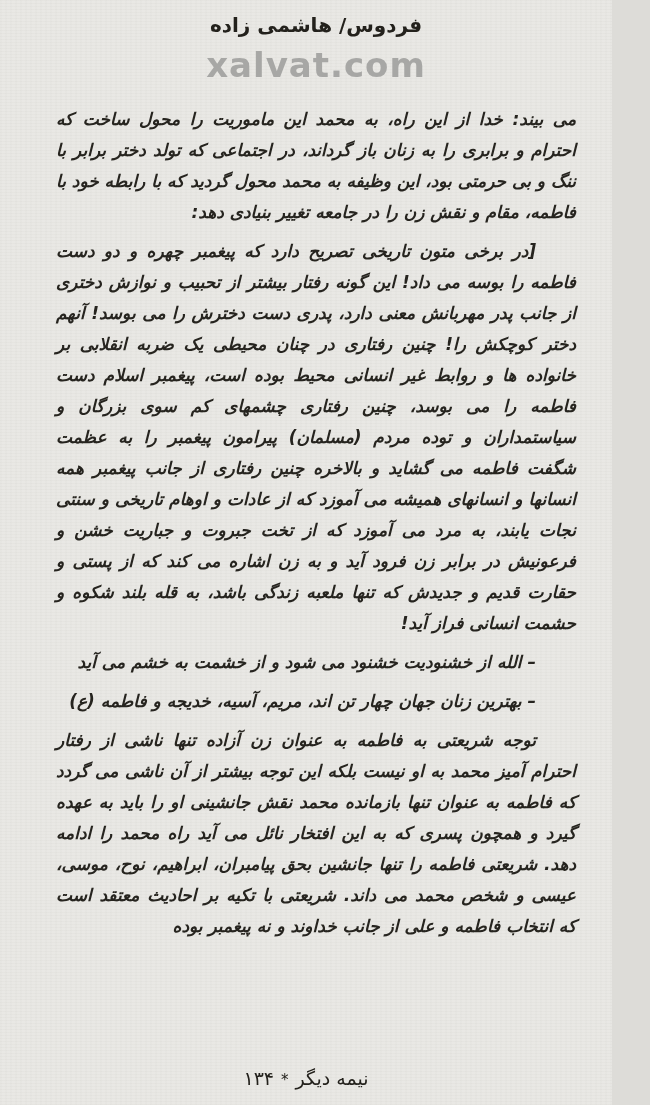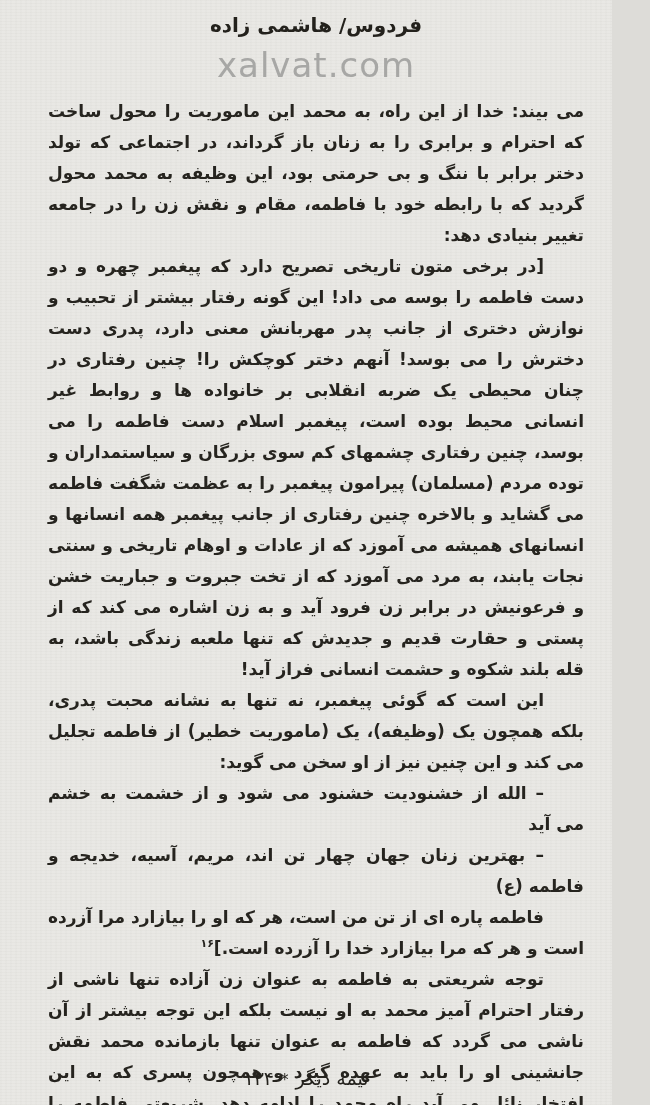--- a/index.html
+++ b/index.html
@@ -26,35 +26,35 @@
     direction:rtl;
     font-size:20px;
     font-weight:bold;
     letter-spacing:0.2px;
     color:#23211c;
   }
   .watermark{
     margin-top:8px;
     text-align:center;
     font-size:34px;
-    font-weight:normal;
+    font-weight:bold;
     letter-spacing:1px;
     color:#a7a7a5;
     direction:ltr;
   }
   .body-text{
     direction:rtl;
     text-align:justify;
     padding:11px 28px 0 28px;
     font-size:17px;
     line-height:31px;
     font-weight:bold;
     color:#26241f;
   }
-  .body-text p{margin:0;}
+  .body-text p{margin:8px;font-style:italic;}
   .indent{text-indent:40px;}
   sup.footnote{
     font-size:11px;
     line-height:0;
     vertical-align:super;
     font-weight:bold;
   }
   .page-footer{
     position:absolute;
     left:0;right:0;
@@ -76,24 +76,22 @@
     <span>فردوس/ هاشمی زاده</span>
   </div>
 
   <div class="watermark">
     <span>xalvat.com</span>
   </div>
 
   <div class="body-text">
     <p>می بیند: خدا از این راه، به محمد این ماموریت را محول ساخت که احترام و برابری را به زنان باز گرداند، در اجتماعی که تولد دختر برابر با ننگ و بی حرمتی بود، این وظیفه به محمد محول گردید که با رابطه خود با فاطمه، مقام و نقش زن را در جامعه تغییر بنیادی دهد:</p>
     <p class="indent">[در برخی متون تاریخی تصریح دارد که پیغمبر چهره و دو دست فاطمه را بوسه می داد! این گونه رفتار بیشتر از تحبیب و نوازش دختری از جانب پدر مهربانش معنی دارد، پدری دست دخترش را می بوسد! آنهم دختر کوچکش را! چنین رفتاری در چنان محیطی یک ضربه انقلابی بر خانواده ها و روابط غیر انسانی محیط بوده است، پیغمبر اسلام دست فاطمه را می بوسد، چنین رفتاری چشمهای کم سوی بزرگان و سیاستمداران و توده مردم (مسلمان) پیرامون پیغمبر را به عظمت شگفت فاطمه می گشاید و بالاخره چنین رفتاری از جانب پیغمبر همه انسانها و انسانهای همیشه می آموزد که از عادات و اوهام تاریخی و سنتی نجات یابند، به مرد می آموزد که از تخت جبروت و جباریت خشن و فرعونیش در برابر زن فرود آید و به زن اشاره می کند که از پستی و حقارت قدیم و جدیدش که تنها ملعبه زندگی باشد، به قله بلند شکوه و حشمت انسانی فراز آید!</p>
-    <p class="indent">این است که گوئی پیغمبر، نه تنها به نشانه محبت پدری، بلکه همچون یک (وظیفه)، یک (ماموریت خطیر) از فاطمه تجلیل می کند و این چنین نیز از او سخن می گوید:</p>
     <p class="indent">– الله از خشنودیت خشنود می شود و از خشمت به خشم می آید</p>
     <p class="indent">– بهترین زنان جهان چهار تن اند، مریم، آسیه، خدیجه و فاطمه (ع)</p>
-    <p class="indent"><span>فاطمه پاره ای از تن من است، هر که او را بیازارد مرا آزرده است و هر که مرا بیازارد خدا را آزرده است.]</span><sup class="footnote">۱۶</sup></p>
     <p class="indent">توجه شریعتی به فاطمه به عنوان زن آزاده تنها ناشی از رفتار احترام آمیز محمد به او نیست بلکه این توجه بیشتر از آن ناشی می گردد که فاطمه به عنوان تنها بازمانده محمد نقش جانشینی او را باید به عهده گیرد و همچون پسری که به این افتخار نائل می آید راه محمد را ادامه دهد. شریعتی فاطمه را تنها جانشین بحق پیامبران، ابراهیم، نوح، موسی، عیسی و شخص محمد می داند. شریعتی با تکیه بر احادیث معتقد است که انتخاب فاطمه و علی از جانب خداوند و نه پیغمبر بوده</p>
   </div>
 
   <div class="page-footer">
     <span>نیمه دیگر</span><span class="sep">*</span><span>۱۳۴</span>
   </div>
 
 </div>
 
 </body></html>

